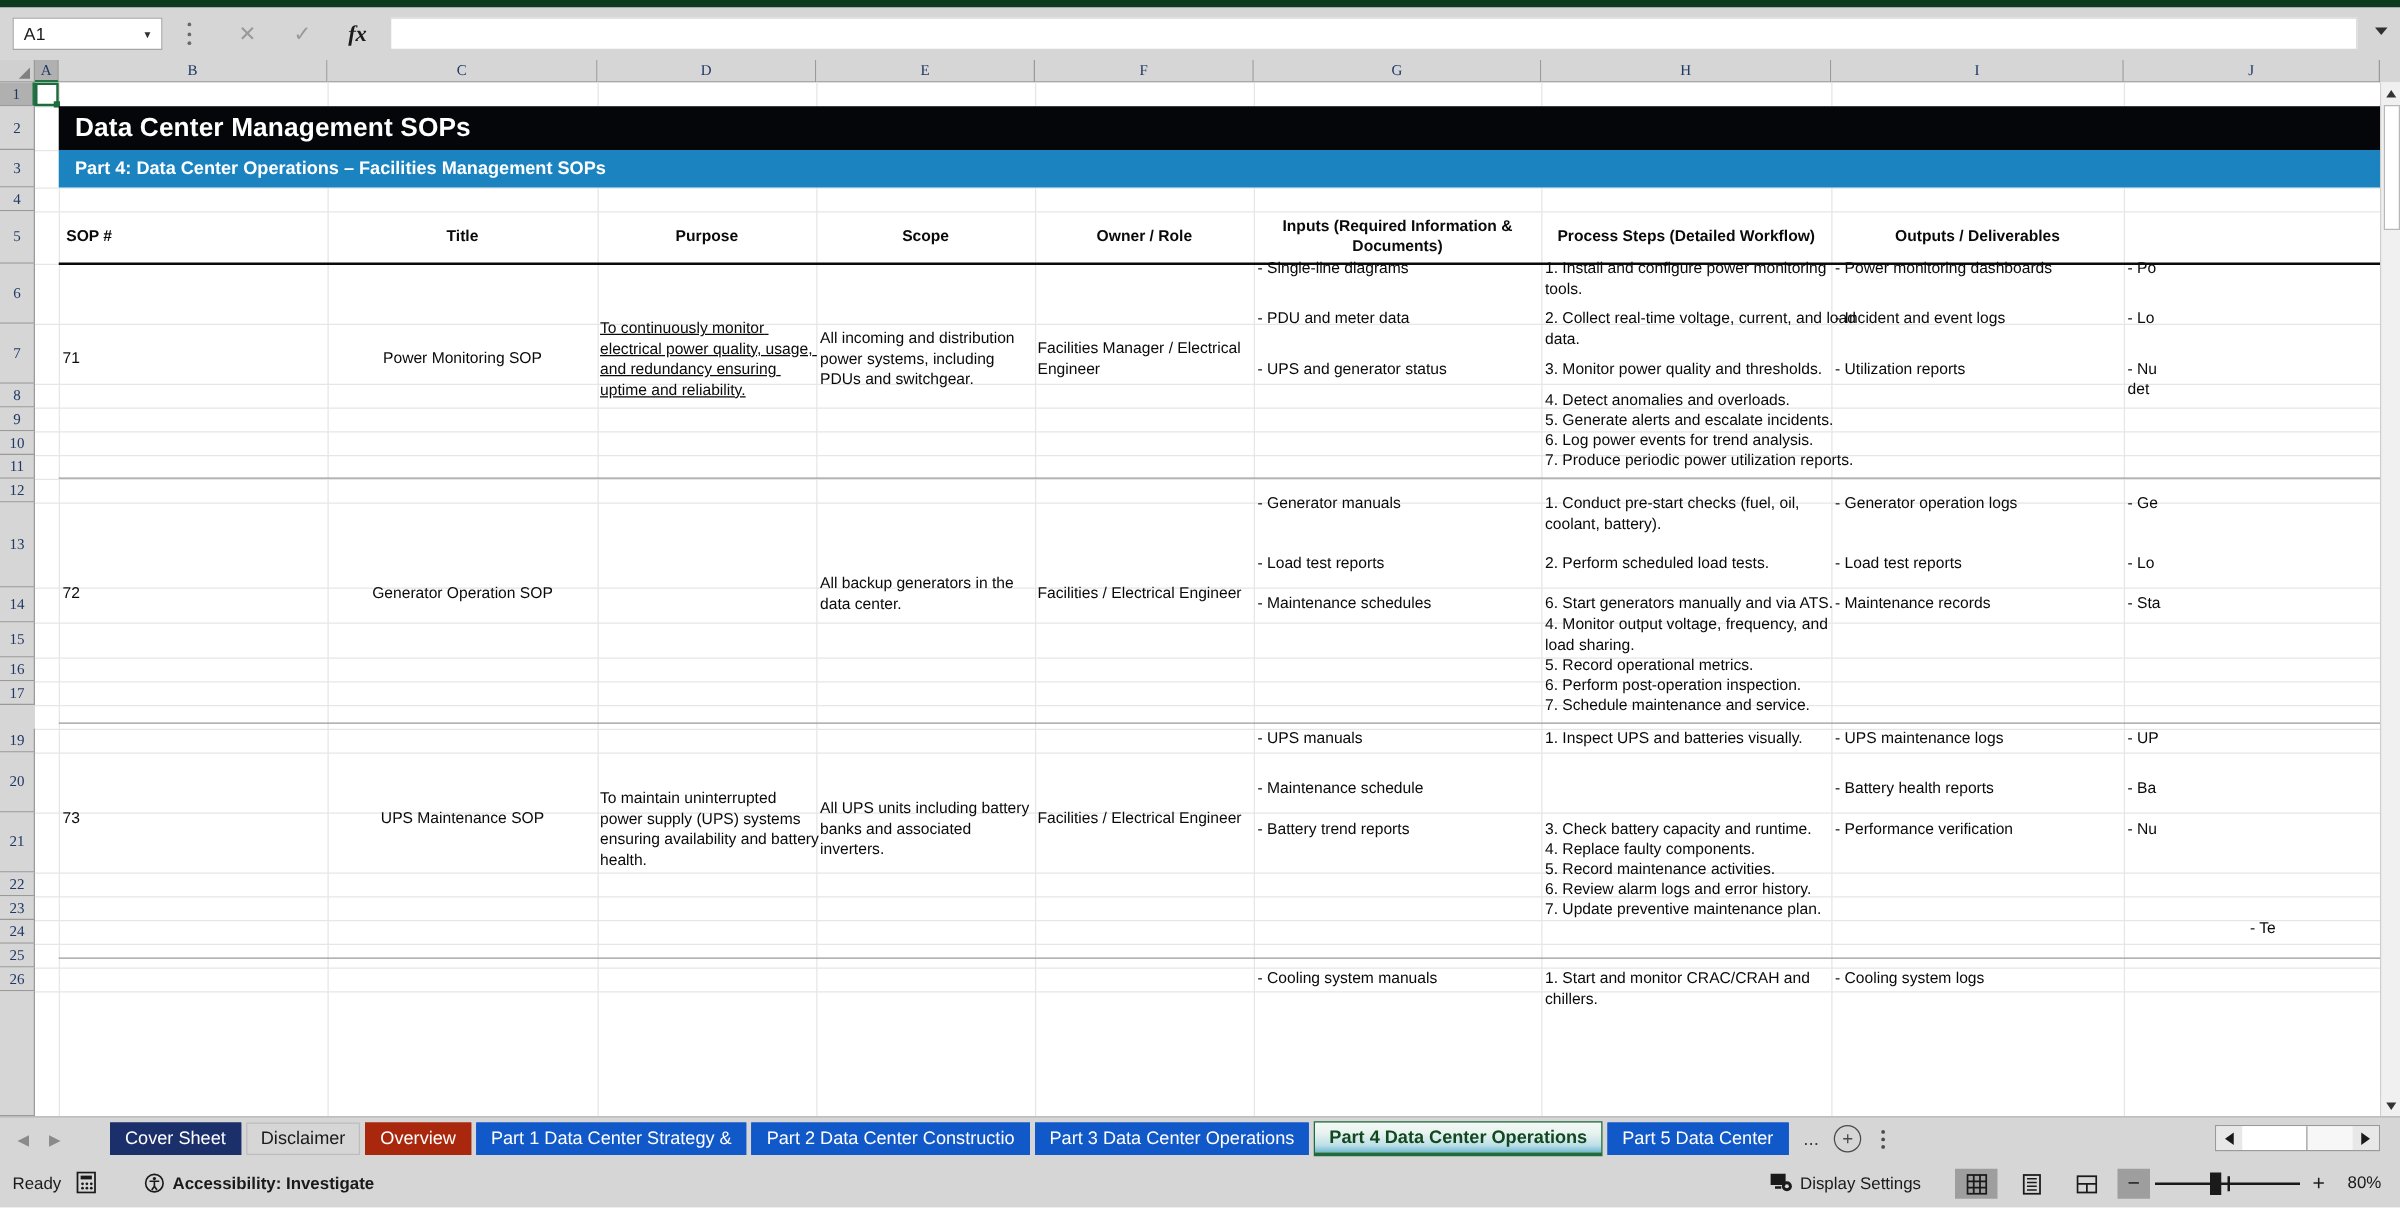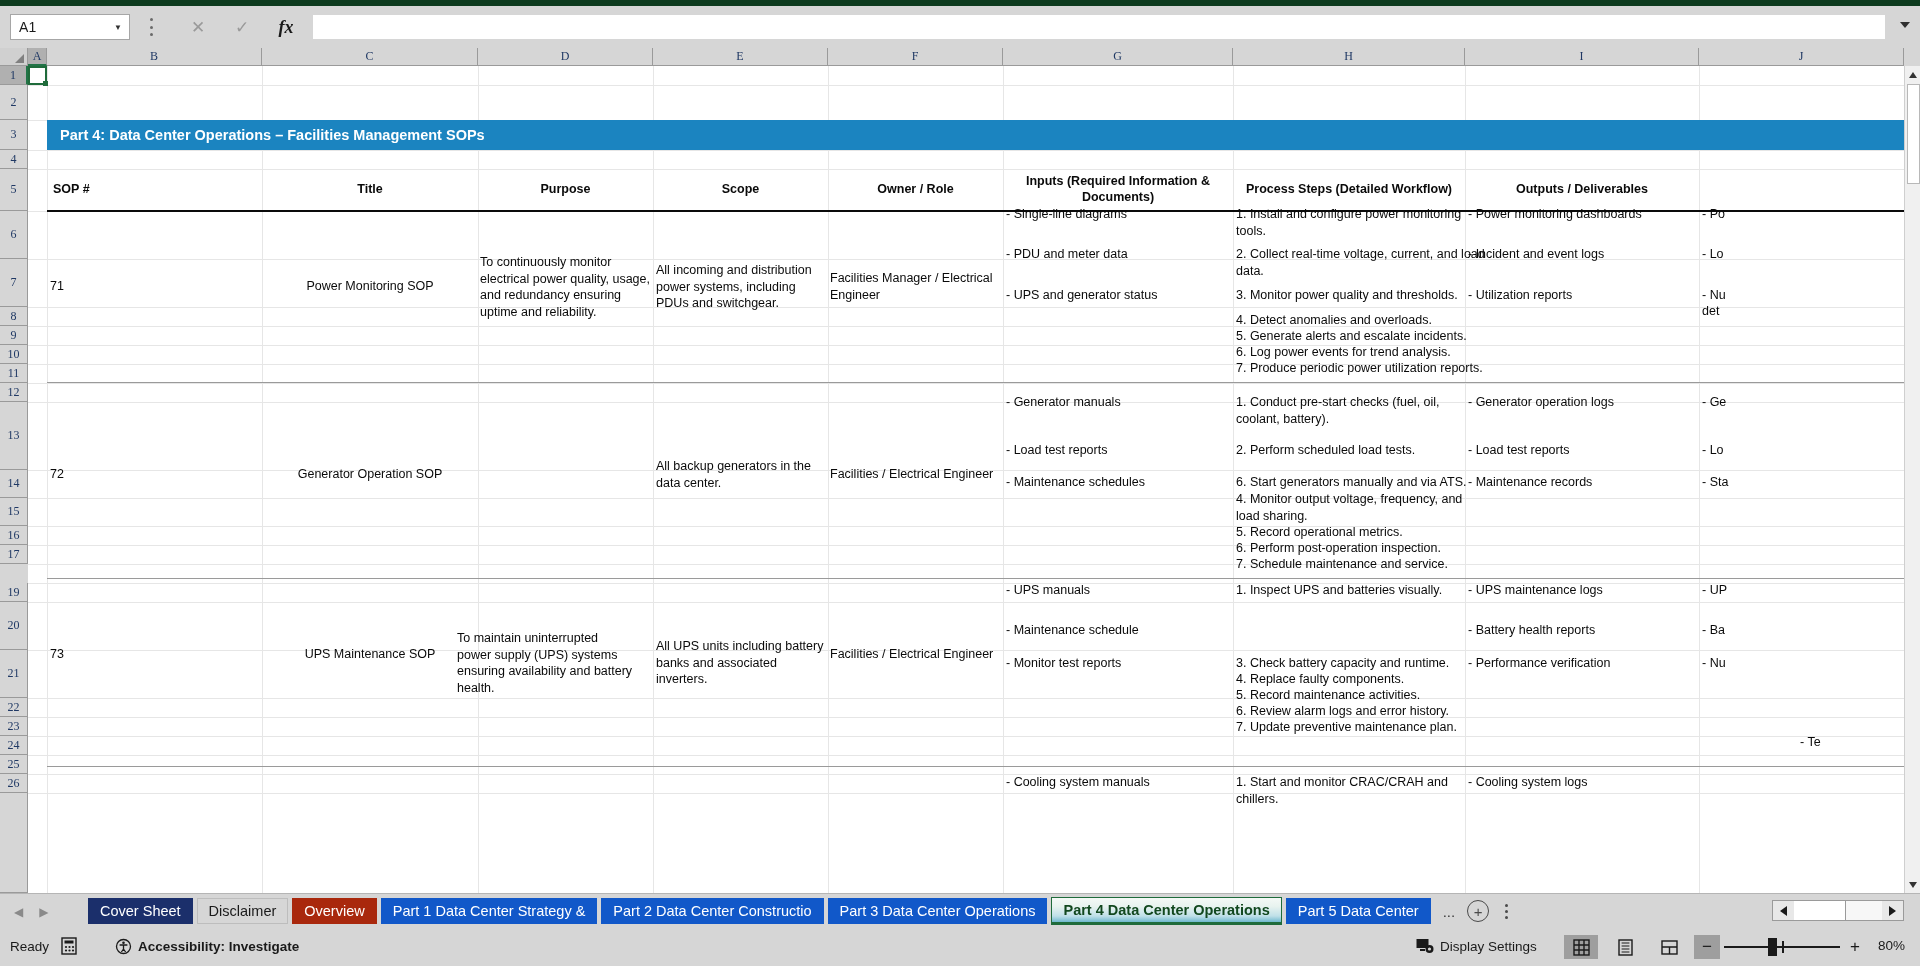--- a/index.html
+++ b/index.html
@@ -276,36 +276,37 @@
         <div class="gridline-v" style="left: 800px;"></div>
         <div class="gridline-v" style="left: 625px;"></div>
         <div class="gridline-v" style="left: 450px;"></div>
         <div class="gridline-v" style="left: 234px;"></div>
         <div class="gridline-v" style="left: 19px;"></div>
 
       <div class="selcell" style="left:0px; top:0px; width:19px; height:19px;">
         <span class="handle"></span>
       </div>
 
+      <div class="banner-dark" style="left:19px; top:19px; width:1857px; height:35px;">Data Center Management SOPs</div>
       <div class="banner-blue" style="left:19px; top:54px; width:1857px; height:30px;">Part 4: Data Center Operations – Facilities Management SOPs</div>
 
       <div class="th left" style="left:22px; top:103px; width:70px; height:42px;">SOP #</div>
       <div class="th" style="left:234px; top:103px; width:216px; height:42px;">Title</div>
       <div class="th" style="left:450px; top:103px; width:175px; height:42px;">Purpose</div>
       <div class="th" style="left:625px; top:103px; width:175px; height:42px;">Scope</div>
       <div class="th" style="left:800px; top:103px; width:175px; height:42px;">Owner / Role</div>
       <div class="th" style="left:975px; top:103px; width:230px; height:42px;">Inputs (Required Information &amp; Documents)</div>
       <div class="th" style="left:1205px; top:103px; width:232px; height:42px;">Process Steps (Detailed Workflow)</div>
       <div class="th" style="left:1437px; top:103px; width:234px; height:42px;">Outputs / Deliverables</div>
 
       <div class="hrule" style="left:19px; top:144px; width:1857px;"></div>
 
       <div class="cell" style="left:22px; top:212px; width:120px;">71</div>
       <div class="cell ctr" style="left:234px; top:212px; width:216px;">Power Monitoring SOP</div>
-      <div class="cell" style="left:452px; top:188px; width:176px;">To continuously monitor electrical power quality, usage, and redundancy ensuring uptime and reliability.</div>
+      <div class="cell" style="left:452px; top:188px; width:176px;text-decoration:underline;">To continuously monitor electrical power quality, usage, and redundancy ensuring uptime and reliability.</div>
       <div class="cell" style="left:628px; top:196px; width:172px;">All incoming and distribution power systems, including PDUs and switchgear.</div>
       <div class="cell" style="left:802px; top:204px; width:174px;">Facilities Manager / Electrical Engineer</div>
 
       <div class="cell" style="left:978px; top:140px; width:226px;">- Single-line diagrams</div>
       <div class="cell" style="left:978px; top:180px; width:226px;">- PDU and meter data</div>
       <div class="cell" style="left:978px; top:221px; width:226px;">- UPS and generator status</div>
 
       <div class="cell" style="left:1208px; top:140px; width:240px;">1. Install and configure power monitoring tools.</div>
       <div class="cell" style="left:1208px; top:180px; width:250px;">2. Collect real-time voltage, current, and load data.</div>
       <div class="cell" style="left:1208px; top:221px; width:240px;">3. Monitor power quality and thresholds.</div>
@@ -347,27 +348,27 @@
       <div class="cell" style="left:1440px; top:408px; width:230px;">- Maintenance records</div>
 
       <div class="cell" style="left:1674px; top:328px; width:200px;">- Ge</div>
       <div class="cell" style="left:1674px; top:376px; width:200px;">- Lo</div>
       <div class="cell" style="left:1674px; top:408px; width:200px;">- Sta</div>
 
       <div class="hrule thin" style="left:19px; top:512px; width:1857px;"></div>
 
       <div class="cell" style="left:22px; top:580px; width:120px;">73</div>
       <div class="cell ctr" style="left:234px; top:580px; width:216px;">UPS Maintenance SOP</div>
-      <div class="cell" style="left:429px; top:564px; width:176px;">To maintain uninterrupted power supply (UPS) systems ensuring availability and battery health.</div>
+      <div class="cell" style="left:452px; top:564px; width:176px;">To maintain uninterrupted power supply (UPS) systems ensuring availability and battery health.</div>
       <div class="cell" style="left:628px; top:572px; width:172px;">All UPS units including battery banks and associated inverters.</div>
       <div class="cell" style="left:802px; top:580px; width:174px;">Facilities / Electrical Engineer</div>
 
       <div class="cell" style="left:978px; top:516px; width:226px;">- UPS manuals</div>
       <div class="cell" style="left:978px; top:556px; width:226px;">- Maintenance schedule</div>
-      <div class="cell" style="left:978px; top:589px; width:226px;">- Monitor test reports</div>
+      <div class="cell" style="left:978px; top:589px; width:226px;">- Battery trend reports</div>
 
       <div class="cell" style="left:1208px; top:516px; width:240px;">1. Inspect UPS and batteries visually.</div>
       <div class="cell" style="left:1208px; top:589px; width:240px;">3. Check battery capacity and runtime.</div>
       <div class="cell" style="left:1208px; top:605px; width:240px;">4. Replace faulty components.</div>
       <div class="cell" style="left:1208px; top:621px; width:240px;">5. Record maintenance activities.</div>
       <div class="cell" style="left:1208px; top:637px; width:240px;">6. Review alarm logs and error history.</div>
       <div class="cell" style="left:1208px; top:653px; width:240px;">7. Update preventive maintenance plan.</div>
 
       <div class="cell" style="left:1440px; top:516px; width:230px;">- UPS maintenance logs</div>
       <div class="cell" style="left:1440px; top:556px; width:230px;">- Battery health reports</div>

